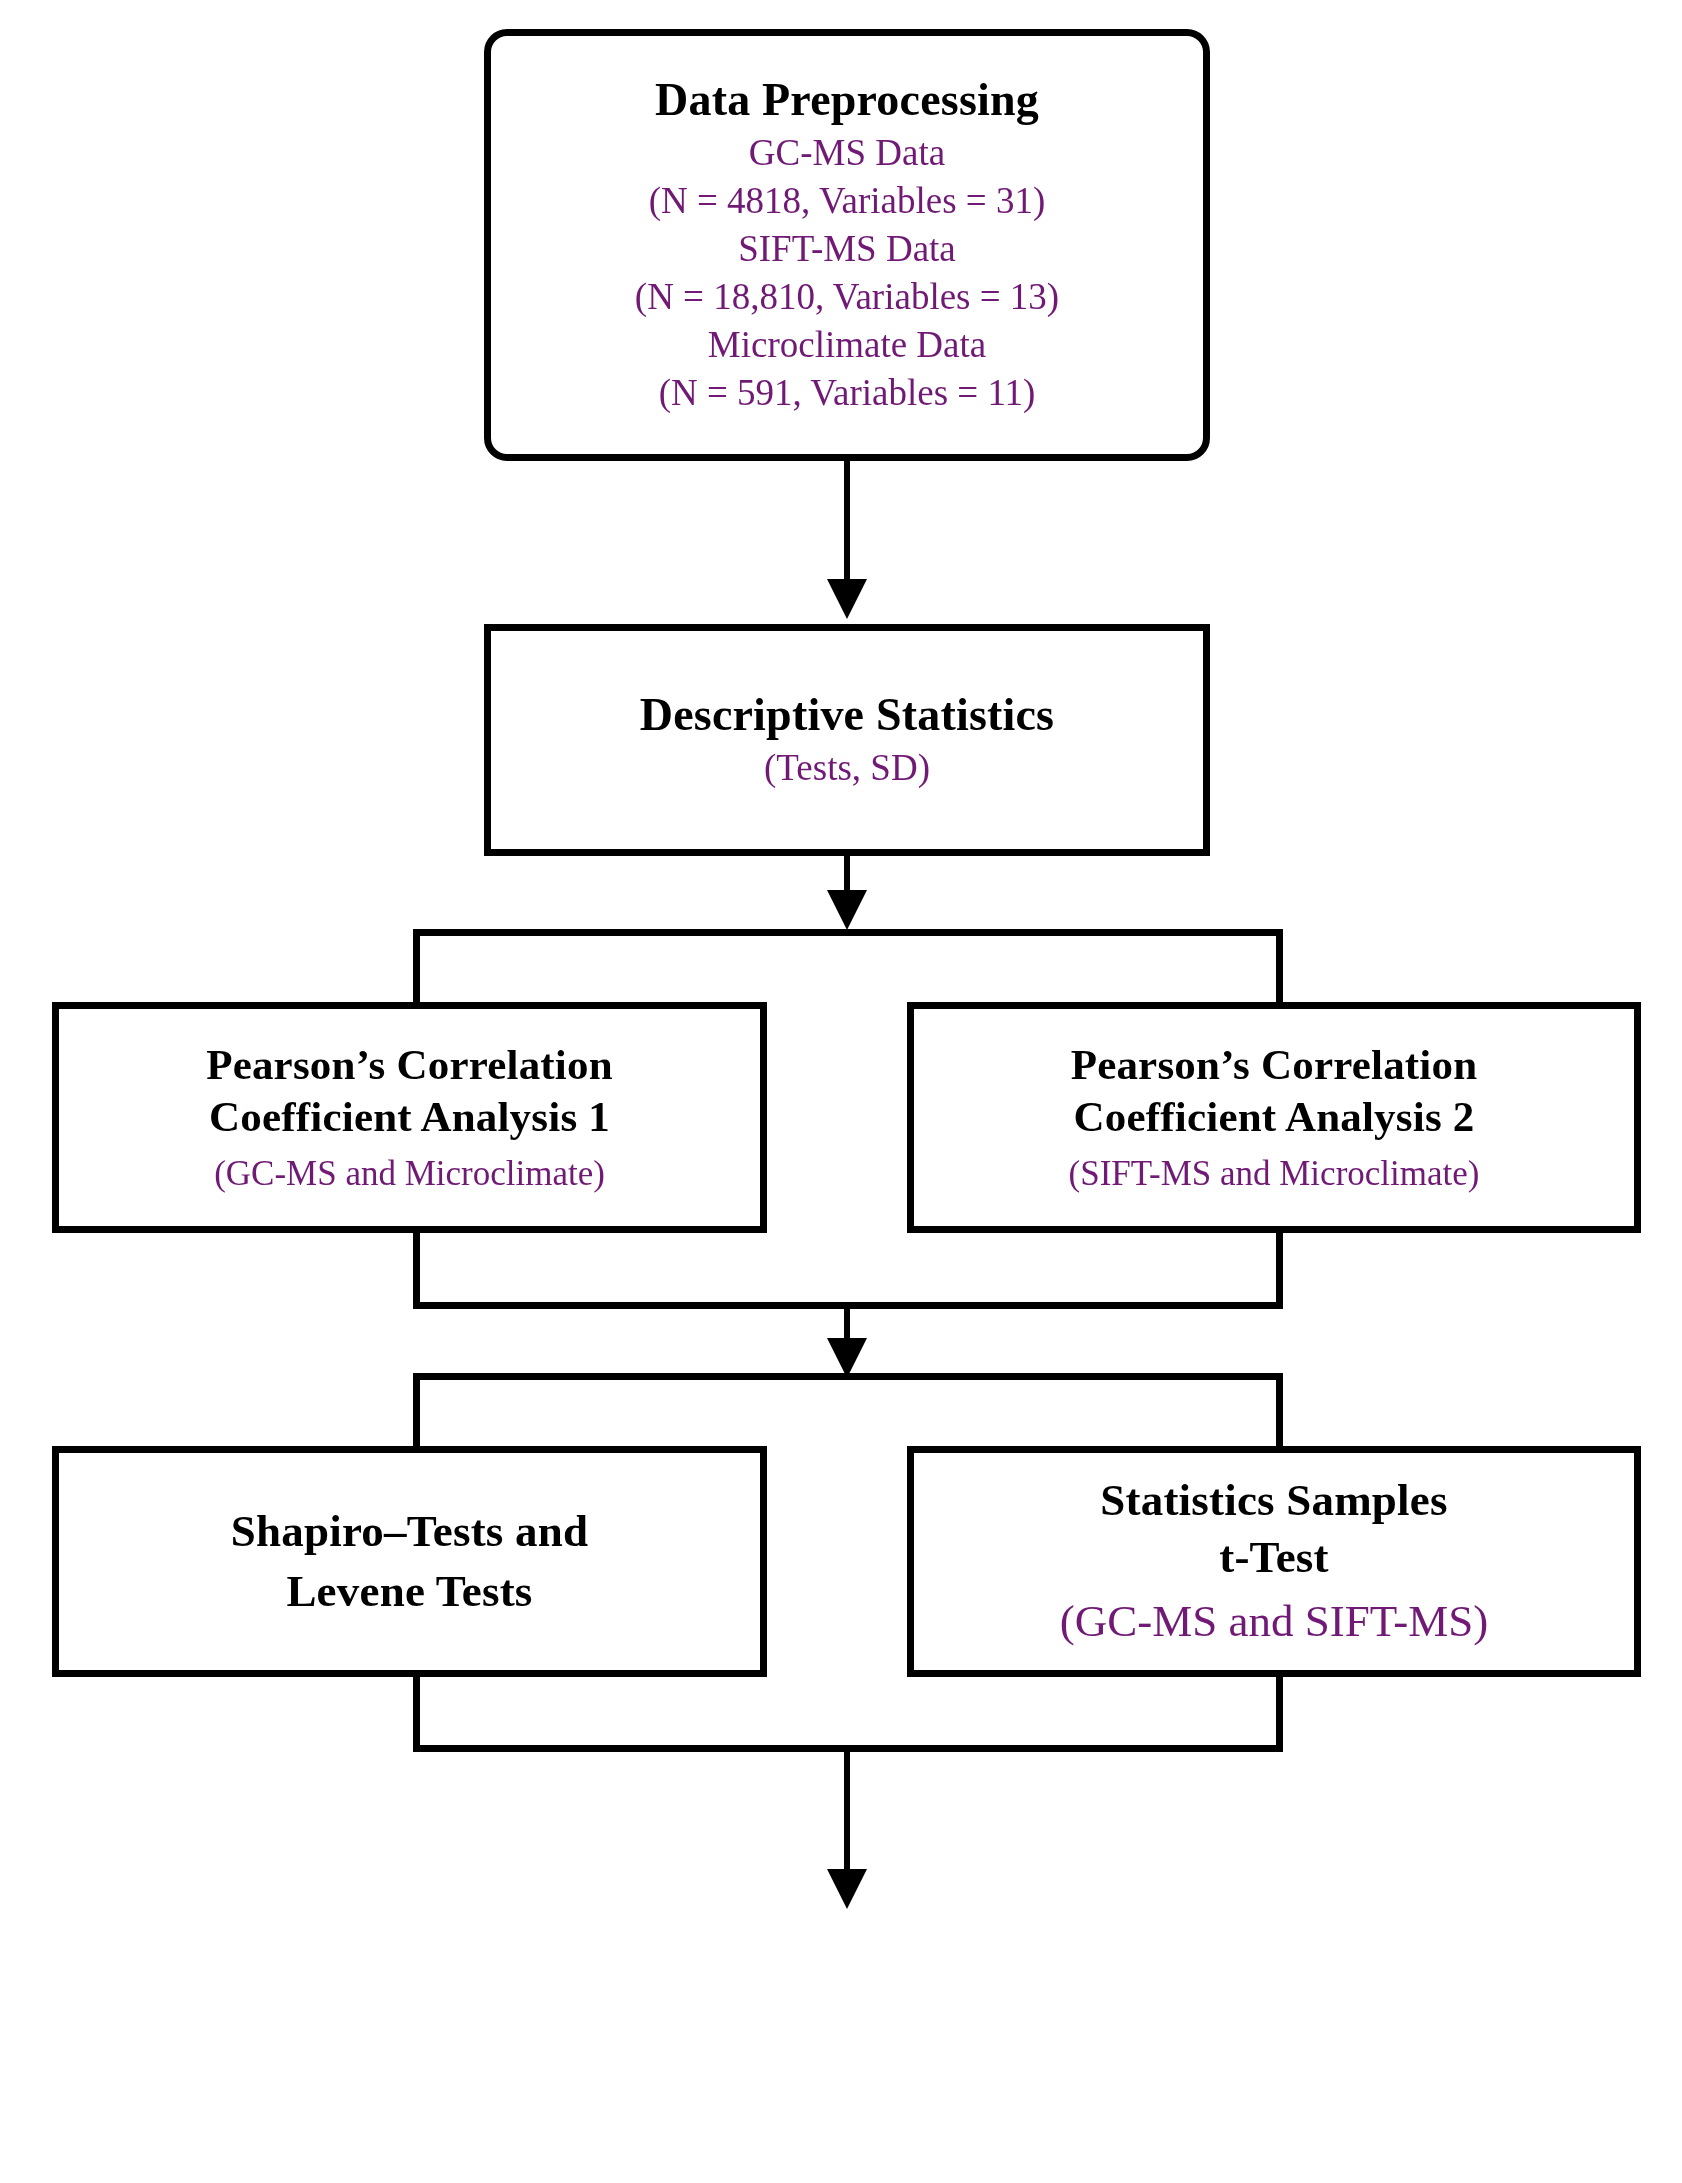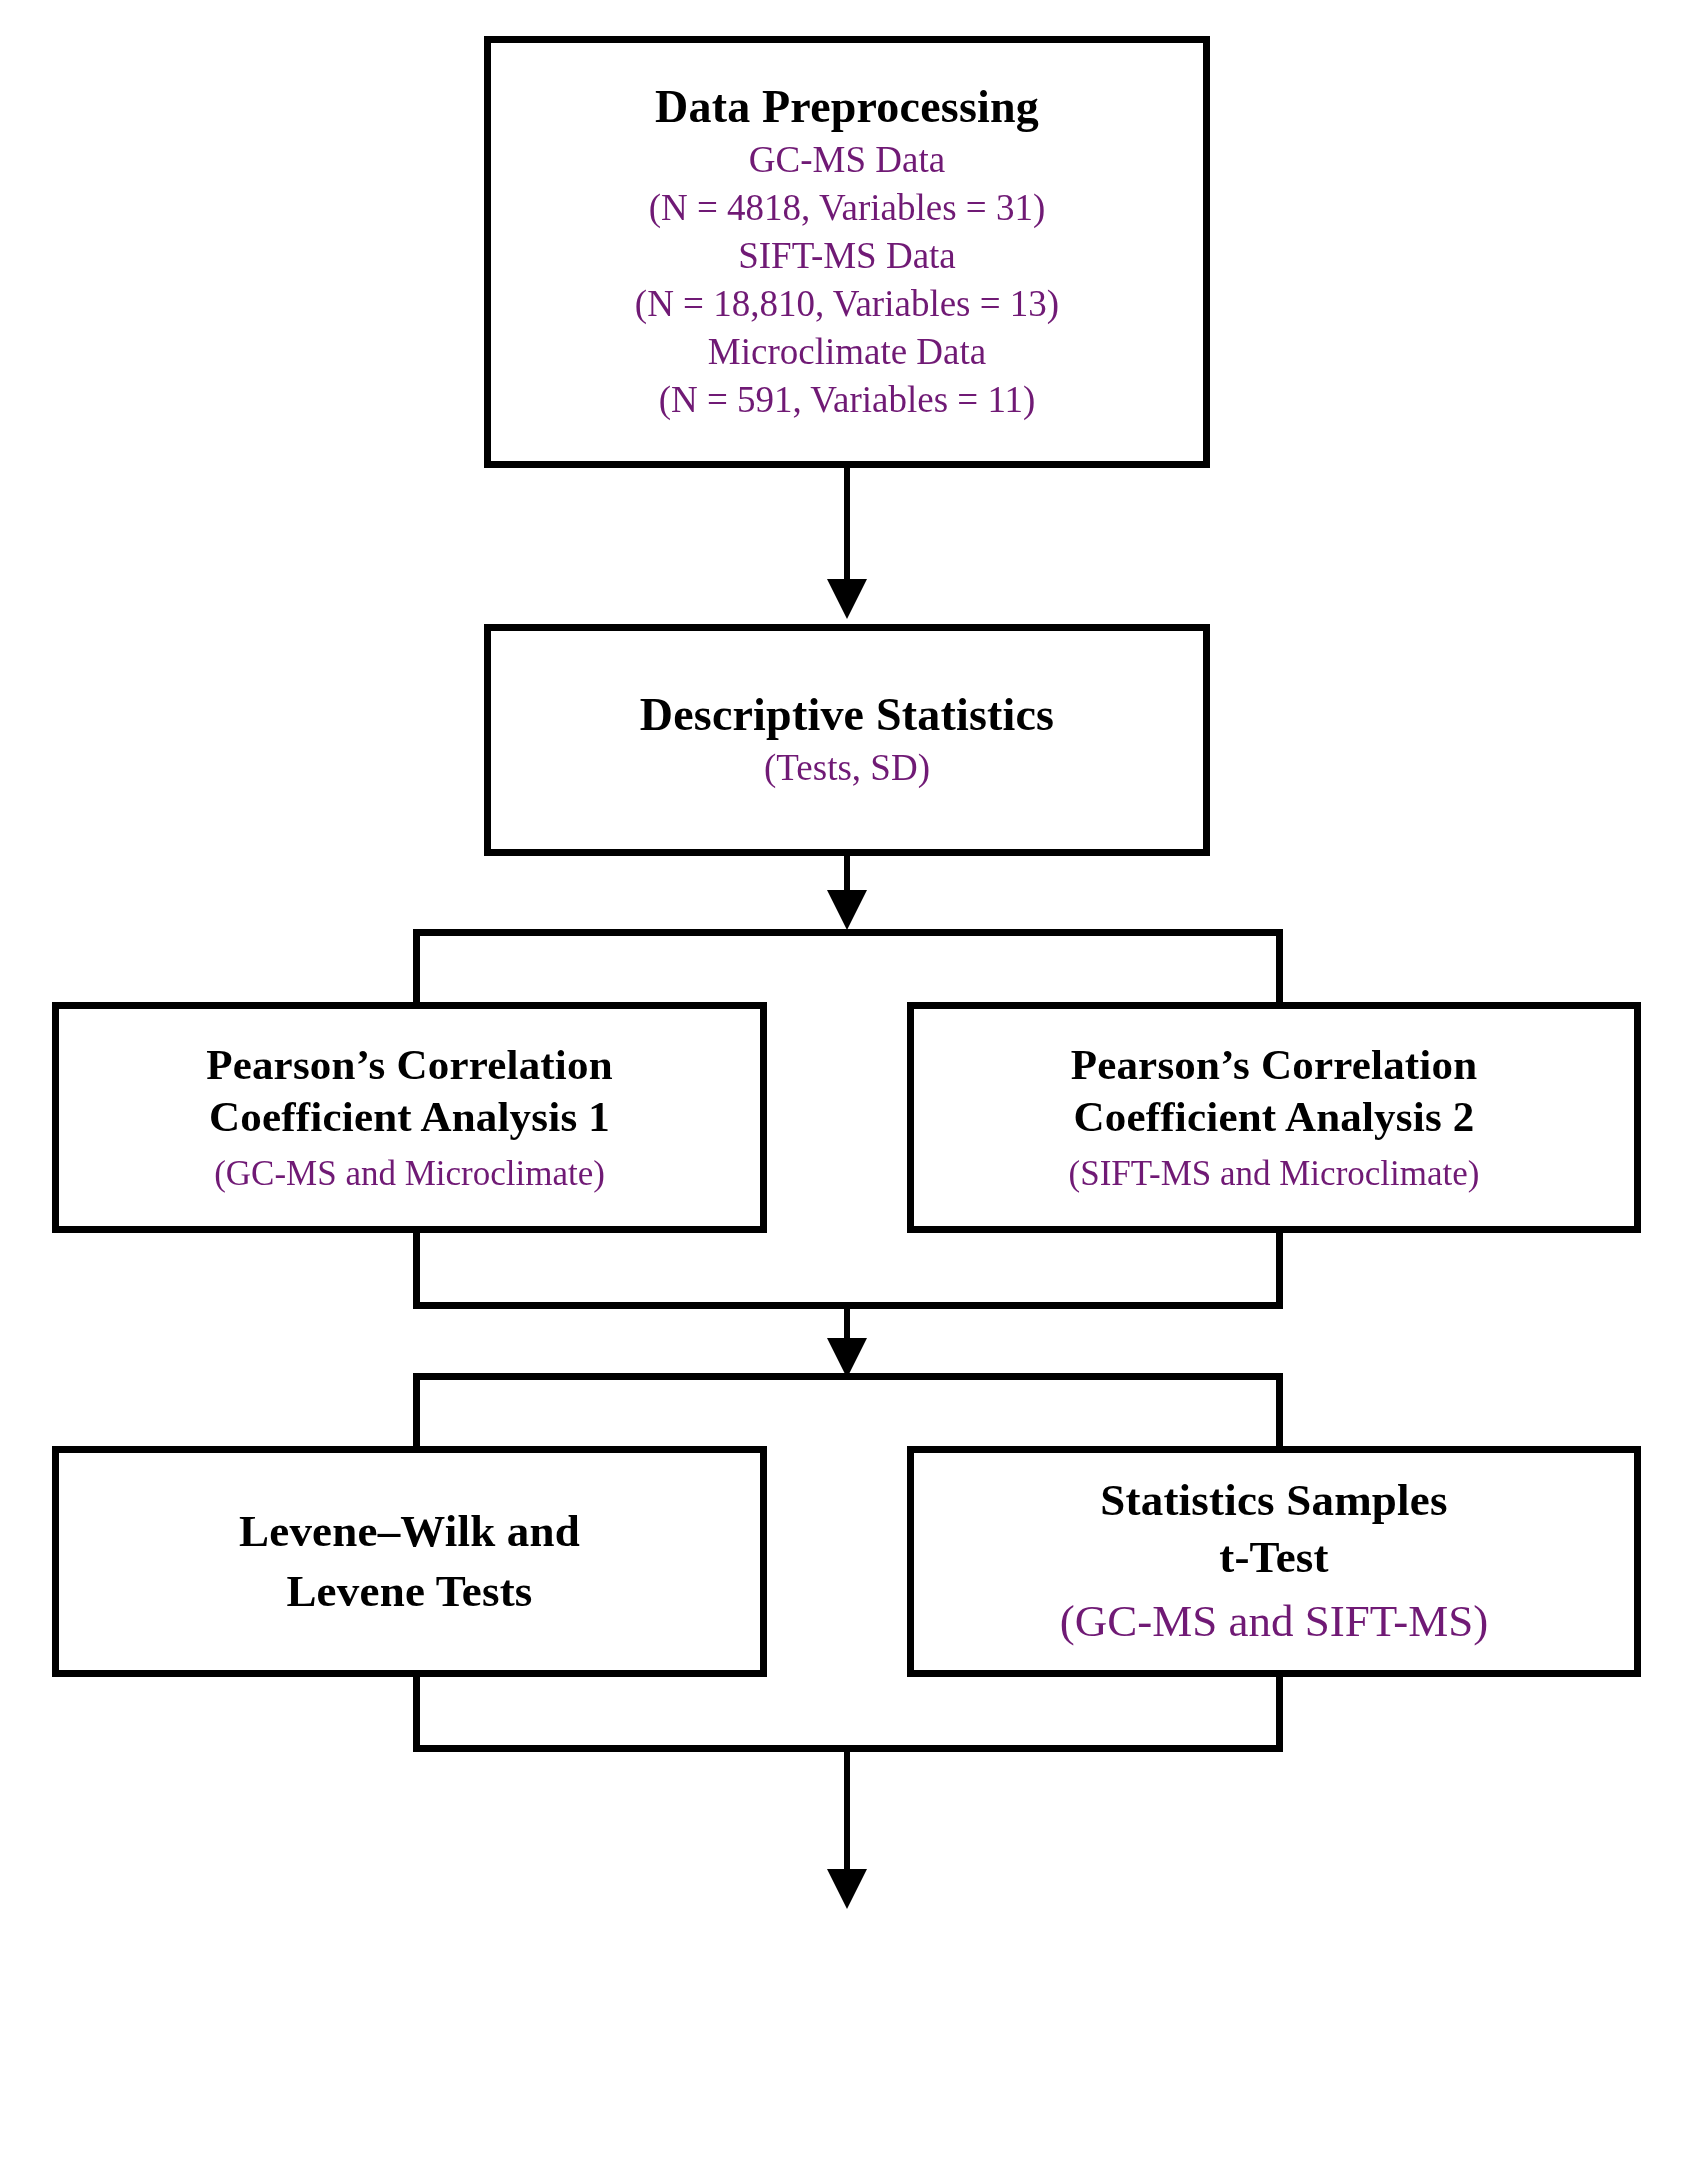--- a/index.html
+++ b/index.html
@@ -118,21 +118,21 @@
     bottom: 0;
   }
   .merge-bar .leg.left  { left: 0; }
   .merge-bar .leg.right { right: 0; }
 </style>
 </head>
 <body>
 
 <div id="canvas">
 
-  <div class="fbox" id="box-preprocessing" style="left:484px; top:36px; width:726px; height:432px;">
+  <div class="fbox" id="box-preprocessing" style="left:484px; top:29px; width:726px; height:432px;border-radius:23px;">
     <div class="title">Data Preprocessing</div>
     <div class="sub">GC-MS Data
 (N = 4818, Variables = 31)
 SIFT-MS Data
 (N = 18,810, Variables = 13)
 Microclimate Data
 (N = 591, Variables = 11)</div>
   </div>
 
   <div class="vline" style="left:844px; top:461px; height:120px;"></div>
@@ -173,21 +173,21 @@
   <div class="vline" style="left:844px; top:1303px; height:41px;"></div>
   <div class="arrowhead" style="left:827px; top:1338px;"></div>
 
   <div class="branch-bar" style="left:413px; top:1373px; width:870px; height:75px;">
     <div class="bar-top"></div>
     <div class="leg left"></div>
     <div class="leg right"></div>
   </div>
 
   <div class="fbox" id="box-shapiro-levene" style="left:52px; top:1446px; width:715px; height:231px;">
-    <div class="title">Levene–Wilk and
+    <div class="title">Shapiro–Tests and
 Levene Tests</div>
 
   </div>
 
   <div class="fbox" id="box-ttest" style="left:907px; top:1446px; width:734px; height:231px;">
     <div class="title">Statistics Samples
 t-Test</div>
     <div class="sub">(GC-MS and SIFT-MS)</div>
   </div>
 

